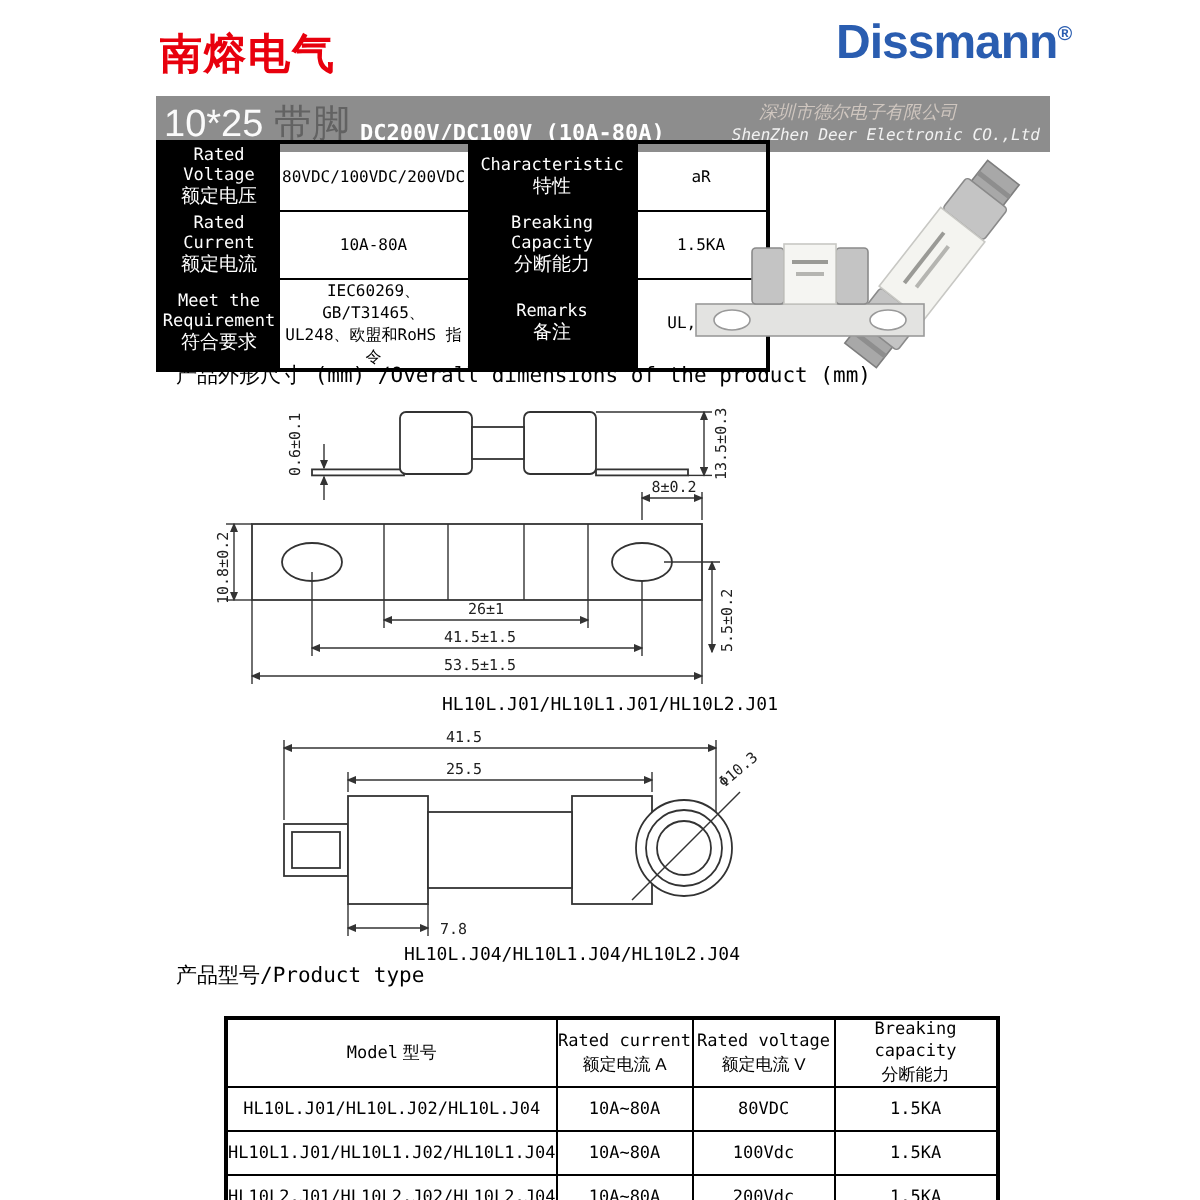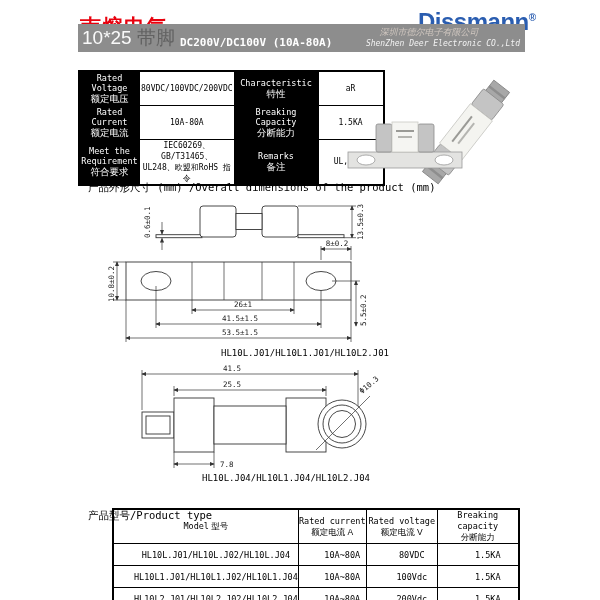--- a/index.html
+++ b/index.html
@@ -3,21 +3,21 @@
 <meta charset="utf-8">
 <style>
   html,body{margin:0;padding:0;background:#fff;}
   #page{position:relative;width:600px;height:600px;background:#ffffff;overflow:hidden;
         font-family:"Liberation Sans",sans-serif;color:#000;}
   .abs{position:absolute;}
   
   #logo{left:80px;top:13px;font-size:21px;font-weight:bold;color:#e8000d;letter-spacing:1px;}
   #brand{left:418px;top:8px;font-size:24px;font-weight:bold;color:#2a5db0;letter-spacing:-0.5px;}
   #brand sup{font-size:10px;}
-  #graybar{left:78px;top:24px;width:447px;height:28px;background:#8d8d8d;}
+  #graybar{left:78px;top:48px;width:447px;height:28px;background:#8d8d8d;}
   #sizeLabel{position:absolute;left:4px;top:1px;font-size:19px;color:#fafafa;}
   #sizeLabel .suffix{color:#626262;}
   #ratingLabel{position:absolute;left:102px;bottom:3px;font-size:11px;font-weight:bold;color:#fff;
                font-family:"DejaVu Sans Mono",monospace;}
   #companyBlock{position:absolute;right:5px;top:3px;text-align:center;line-height:11px;font-style:italic;}
   #companyCn{font-size:9px;color:#cfc6bf;}
   #companyEn{font-size:8px;color:#f2f2f2;font-family:"DejaVu Sans Mono",monospace;margin-left:28px;}
   
   #specTable{left:78px;top:70px;border-collapse:collapse;table-layout:fixed;}
   #specTable td{border:1px solid #000;text-align:center;vertical-align:middle;padding:0 1px;}
@@ -31,21 +31,21 @@
   
   svg text{font-family:"DejaVu Sans Mono",monospace;font-size:7.5px;fill:#222;}
   .dimline{stroke:#333;stroke-width:0.7;fill:none;}
   .part{stroke:#333;stroke-width:0.9;fill:#fff;}
   .caption{font-size:9px;font-family:"DejaVu Sans Mono",monospace;text-align:right;}
   
   #ptTable{left:112px;top:508px;border-collapse:collapse;table-layout:fixed;border:2px solid #000;}
   #ptTable td,#ptTable th{border:1px solid #000;text-align:center;vertical-align:middle;
       font-weight:normal;padding:0;}
   #ptTable th{height:32px;font-size:8.5px;line-height:11px;}
-  #ptTable td{height:21px;font-size:8.5px;font-family:"DejaVu Sans Mono",monospace;padding-left:20px;}
+  #ptTable td{height:21px;font-size:8.5px;font-family:"DejaVu Sans Mono",monospace;}
   #ptTable .hen{font-family:"DejaVu Sans Mono",monospace;}
 </style>
 </head>
 <body>
 
 <div id="page">
 
   <div class="abs" id="logo">南熔电气</div>
   <div class="abs" id="brand"><span>Dissmann</span><sup>®</sup></div>
 
@@ -224,21 +224,21 @@
     <g>
       <circle class="part" cx="222" cy="64" r="24" fill="none"></circle>
       <circle class="part" cx="222" cy="64" r="19" fill="none"></circle>
       <circle class="part" cx="222" cy="64" r="13.5" fill="none"></circle>
       <line class="dimline" x1="196" y1="90" x2="250" y2="36"></line>
       <text transform="translate(242,34) rotate(-40)">Φ10.3</text>
     </g>
   </svg>
   <div class="abs caption" style="left:120px;top:473px;width:250px;">HL10L.J04/HL10L1.J04/HL10L2.J04</div>
 
-  <div class="abs secTitle" style="left:88px;top:509px;">产品型号/Product type</div>
+  <div class="abs secTitle" style="left:88px;top:481px;">产品型号/Product type</div>
 
   <table class="abs" id="ptTable">
     <tbody>
         <tr>
       <th style="width:155px;">
         <span class="hen">Model</span>
         <span>型号</span>
       </th>
       <th style="width:67px;">
         <span class="hen" style="display:block;">Rated current</span>

